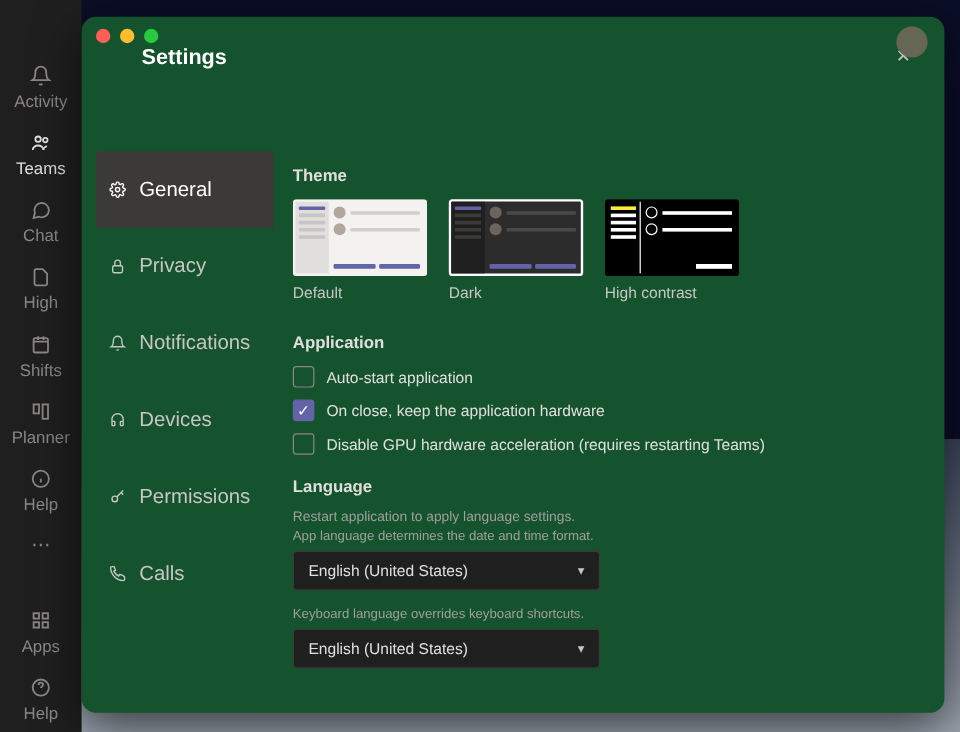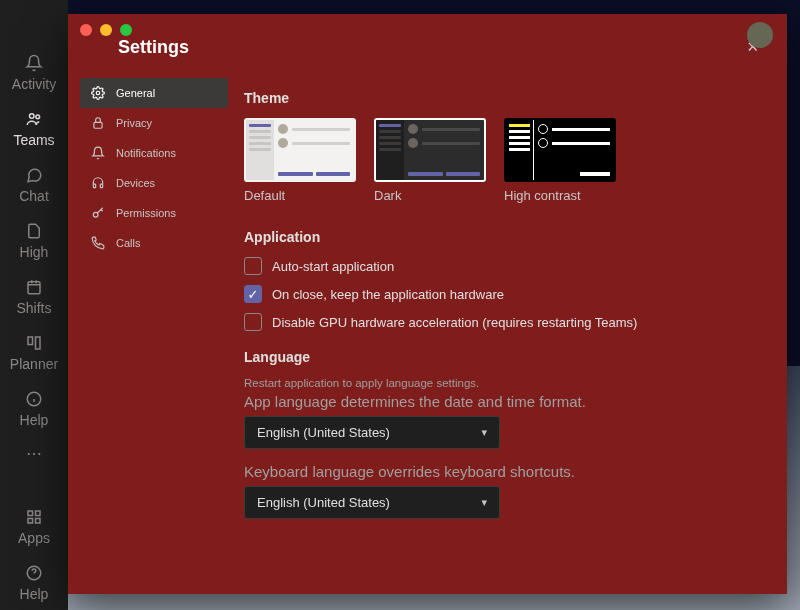--- a/index.html
+++ b/index.html
@@ -5,33 +5,33 @@
     * { margin: 0; padding: 0; box-sizing: border-box; font-family: -apple-system, "Segoe UI", sans-serif; }
     body { width: 800px; height: 610px; background: linear-gradient(180deg, #0a0e27 0%, #0a0e27 60%, #3a4559 60%, #9ca5b0 100%); overflow: hidden; position: relative; }
 
     .app-rail { position: absolute; left: 0; top: 0; width: 68px; height: 610px; background: #201f1f; display: flex; flex-direction: column; align-items: center; padding-top: 44px; z-index: 1; }
     .rail-item { display: flex; flex-direction: column; align-items: center; gap: 2px; padding: 8px 0; width: 100%; cursor: pointer; color: #8a8886; font-size: 14px; }
     .rail-item.active { color: #e1dfdd; }
     .rail-icon { width: 22px; height: 22px; display: flex; align-items: center; justify-content: center; font-size: 18px; }
     .rail-spacer { flex: 1; }
     .rail-dots { color: #8a8886; font-size: 16px; padding: 8px 0; cursor: pointer; }
 
-    .settings-modal { position: absolute; left: 68px; top: 14px; right: 13px; height: 580px; background: #7f1d1d; border-radius: 0; box-shadow: 0 12px 40px rgba(0,0,0,0.6); display: flex; flex-direction: column; z-index: 2; }
+    .settings-modal { position: absolute; left: 68px; top: 14px; right: 13px; height: 580px; background: #14532d; border-radius: 12px; box-shadow: 0 12px 40px rgba(0,0,0,0.6); display: flex; flex-direction: column; z-index: 2; gap: 48px; }
     .traffic-lights { position: absolute; top: 10px; left: 12px; display: flex; gap: 8px; z-index: 5;}
     .traffic-dot { width: 12px; height: 12px; border-radius: 50%; }
     .tl-red { background: #ff5f57; } .tl-yellow { background: #ffbd2e; } .tl-green { background: #28c840; }
 
     .modal-header { display: flex; align-items: center; padding: 20px 24px 14px 50px; color: #fff; }
     .modal-title { font-size: 18px; font-weight: 600; }
     .close-btn { margin-left: auto; color: #c8c6c4; font-size: 15px; cursor: pointer; padding: 4px; }
     .avatar-top { position: absolute; top: 8px; right: 14px; width: 26px; height: 26px; border-radius: 50%; background: #665; }
 
     .modal-body { display: flex; flex: 1; overflow: hidden; }
     .nav-col { width: 172px; padding: 4px 12px; }
-    .nav-item { display: flex; align-items: center; gap: 10px; padding: 7px 10px; border-radius: 3px; color: #c8c6c4; font-size: 11px; cursor: pointer; }
+    .nav-item { display: flex; align-items: center; gap: 10px; padding: 22px 10px; border-radius: 3px; color: #c8c6c4; font-size: 17px; cursor: pointer; }
     .nav-item.active { background: #3b3a39; color: #fff; }
     .nav-icon { width: 16px; height: 16px; display: flex; align-items: center; justify-content: center; font-size: 14px; }
 
     .content-col { flex: 1; padding: 4px 28px 8px 4px; color: #e1dfdd; overflow-y: auto; }
     .section-title { font-size: 14px; font-weight: 600; margin-bottom: 12px; margin-top: 12px; }
 
     .theme-row { display: flex; gap: 18px; }
     .theme-card { display: flex; flex-direction: column; gap: 6px; cursor: pointer; }
     .theme-thumb { width: 112px; height: 64px; border-radius: 3px; border: 2px solid transparent; overflow: hidden; position: relative; }
     .theme-card.selected .theme-thumb { border-color: #fff; }
@@ -69,21 +69,21 @@
     .thumb-hc .av{width:10px;height:10px;border-radius:50%;border:1px solid #fff;}
     .thumb-hc .ln{flex:1;height:3px;background:#fff;border-radius:0;}
     .thumb-hc .btm{margin-top:auto;display:flex;gap:3px;justify-content:flex-end;}
     .thumb-hc .btm div{width:30px;height:4px;background:#fff;}
 
     .check-row { display: flex; align-items: center; gap: 10px; margin-bottom: 10px; font-size: 13px; cursor: pointer; }
     .checkbox { width: 18px; height: 18px; border: 1px solid #8a8886; border-radius: 3px; display: flex; align-items: center; justify-content: center; flex-shrink:0;}
     .checkbox.checked { background: #6264a7; border-color: #6264a7; color: #fff; font-size: 13px; }
 
     .lang-hint { font-size: 11.5px; color: #a19f9d; margin-bottom: 4px; }
-    .lang-sub { font-size: 15px; color: #a19f9d; margin-bottom: 6px; }
+    .lang-sub { font-size: 11px; color: #a19f9d; margin-bottom: 6px; }
     .select { width: 256px; background: #1f1f1f; border: 1px solid #3b3a39; border-radius: 3px; padding: 8px 12px; font-size: 13px; color: #e1dfdd; display: flex; align-items: center; justify-content: space-between; cursor: pointer; margin-bottom: 14px;}
     .chevron { font-size: 11px; color: #c8c6c4; }
 
     .ellipsis-top { position: absolute; top: 34px; right: 30px; color:#8a8886; font-size:16px; z-index:0;}
   </style>
 </head>
 <body>
 
 <div class="app-rail">
   <div class="rail-item">

